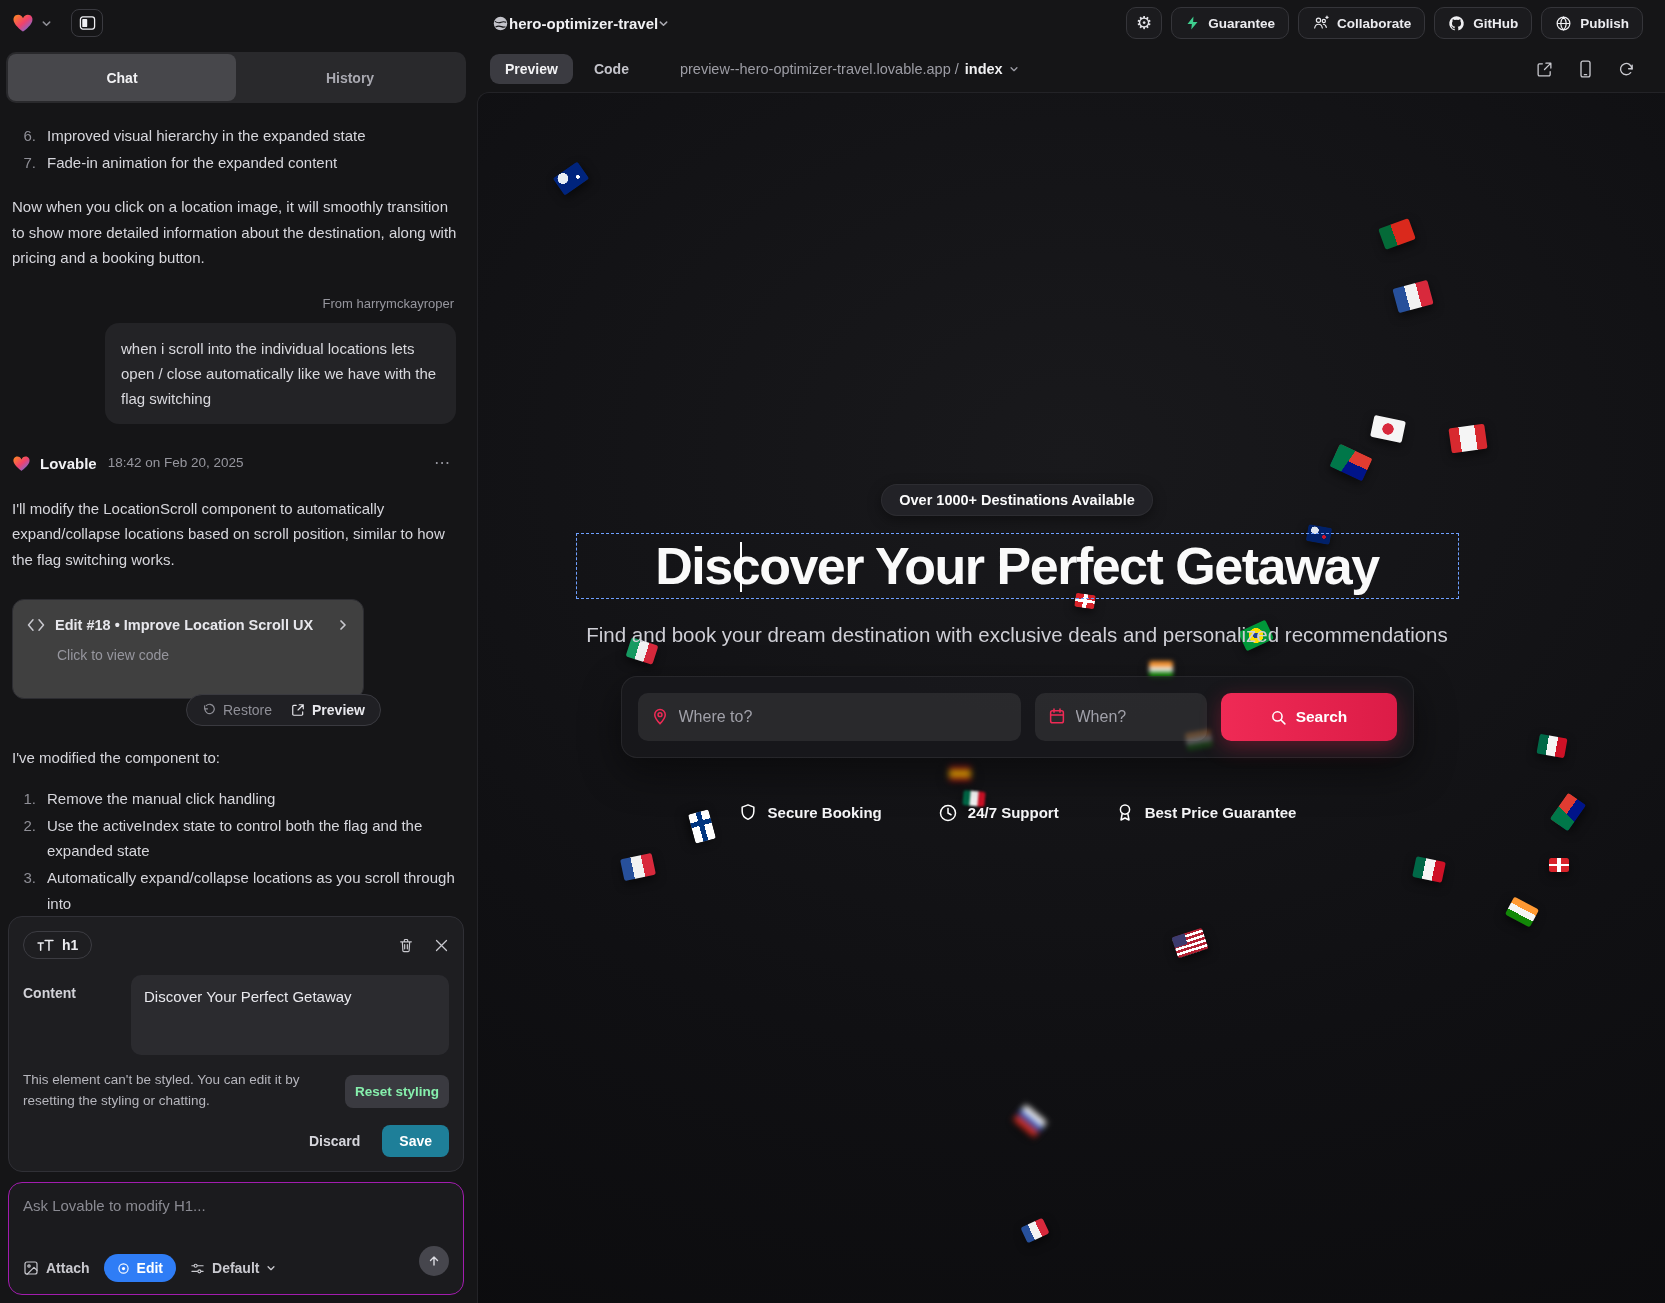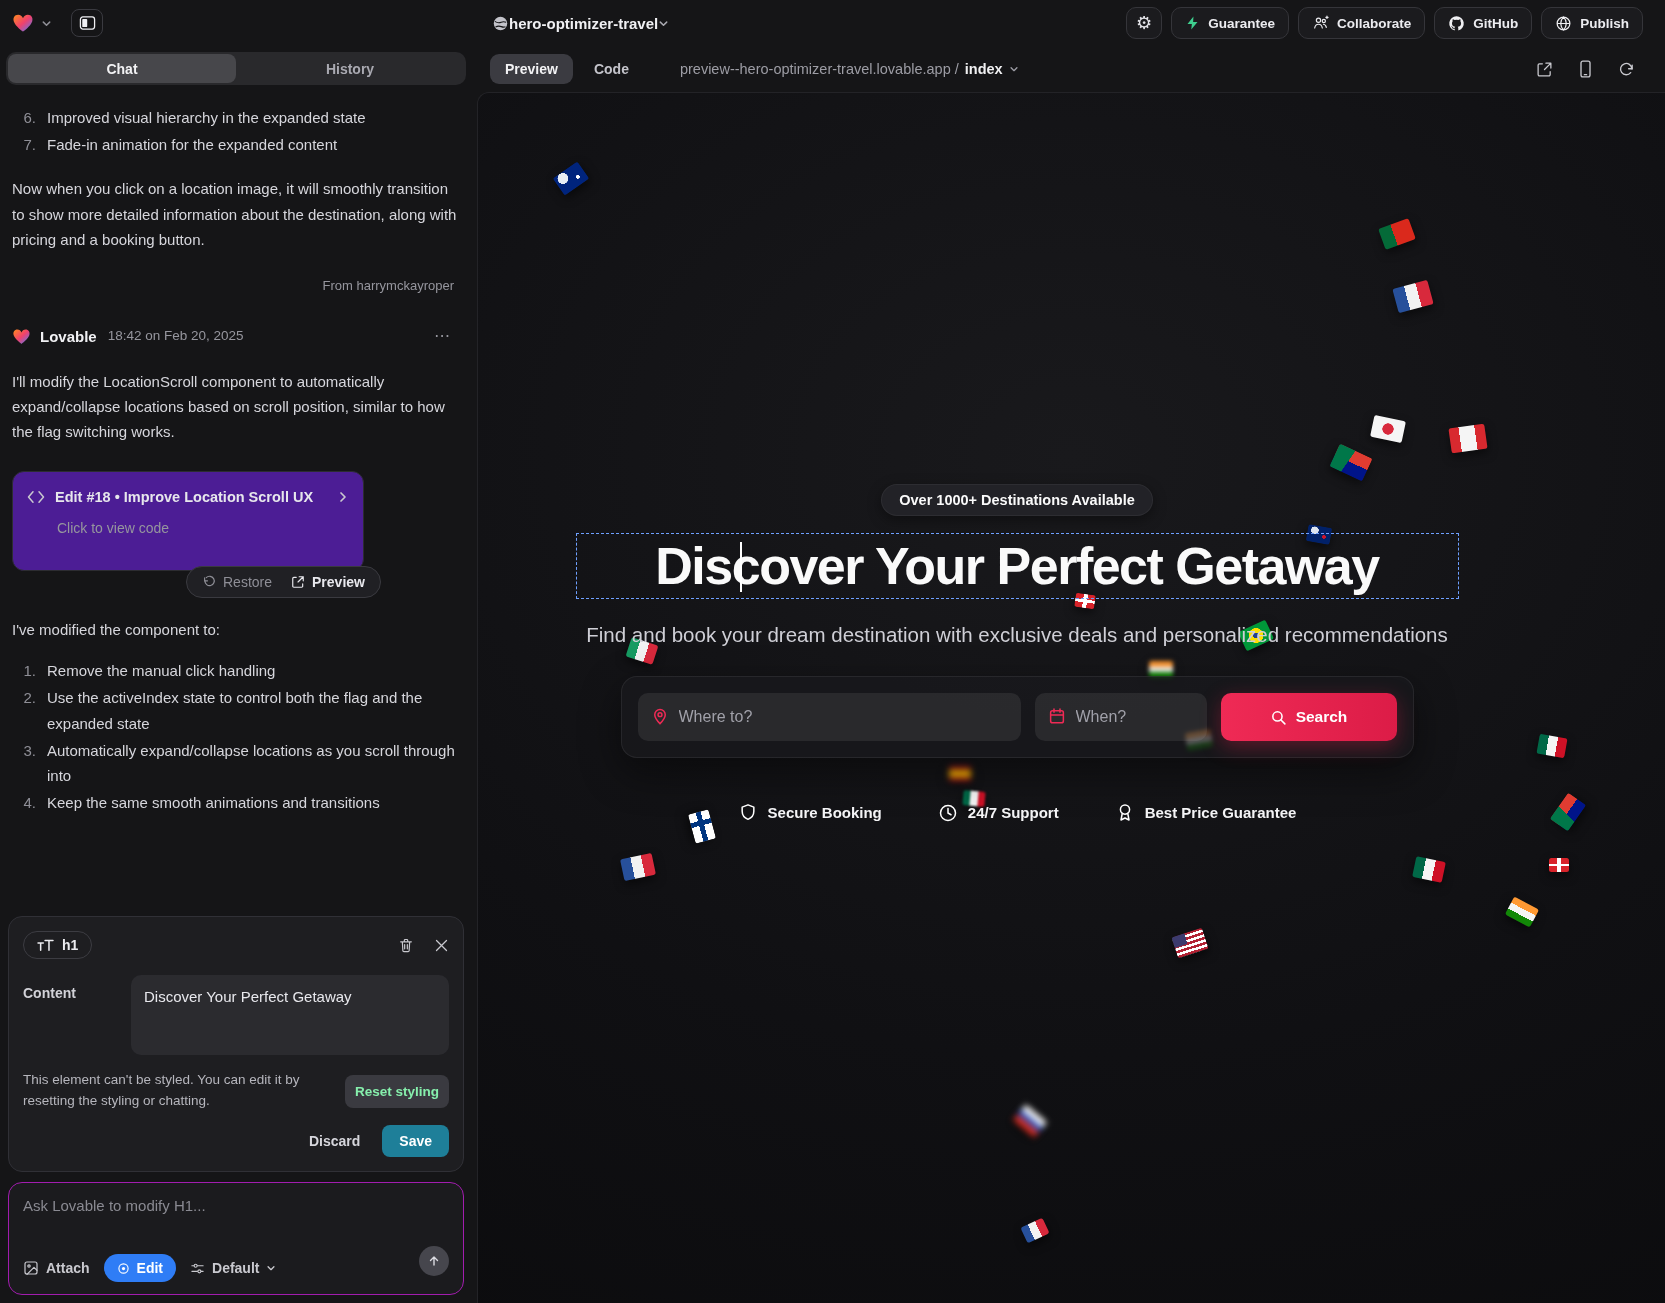--- a/index.html
+++ b/index.html
@@ -21,37 +21,37 @@
   .tb-right { position:absolute; right:22px; top:7px; display:flex; gap:9px; }
   .tb-btn { height:32px; border:1px solid #35353a; background:#1b1b1e; border-radius:10px; color:#ececf0; font-size:13.5px; font-weight:700; display:flex; align-items:center; gap:8px; padding:0 13px; cursor:pointer; font-family:inherit; }
   .tb-btn.icon-only { width:36px; padding:0; justify-content:center; }
   .gear-glyph { font-family:"DejaVu Sans", sans-serif; font-size:18px; color:#e3e3e8; line-height:1; }
 
   
   .shell { display:flex; height:1257px; background:#151517; }
 
   
   .sidebar { width:472px; display:flex; flex-direction:column; background:#151517; }
-  .seg { margin:6px 6px 0 6px; height:33px; background:#29292c; border-radius:10px; display:flex; padding:2px; }
+  .seg { margin:6px 6px 0 6px; height:51px; background:#29292c; border-radius:10px; display:flex; padding:2px; }
   .seg-item { flex:1; border-radius:8px; display:flex; align-items:center; justify-content:center; font-size:14px; font-weight:700; color:#a9a9b1; cursor:pointer; }
   .seg-item.active { background:#47474b; color:#f2f2f4; }
 
   .chat { flex:1; overflow:hidden; padding:20px 14px 0 12px; font-size:15px; line-height:1.68; color:#d6d6dc; }
   .num-list { list-style:none; }
   .num-list li { display:flex; gap:11px; margin-bottom:2px; }
   .num-list .num { color:#8f8f97; min-width:24px; text-align:right; flex:none; }
   .chat p.msg { margin-top:19px; }
   .from { margin-top:23px; text-align:right; font-size:13px; color:#96969e; padding-right:4px; }
   .bubble { margin:8px 2px 0 93px; background:#232326; border-radius:14px; padding:13px 16px; color:#d9d9de; }
   .ai-head { margin-top:26px; display:flex; align-items:center; gap:9px; }
   .ai-head .name { font-weight:700; color:#f0f0f3; font-size:15px; }
   .ai-head .time { color:#96969e; font-size:13.5px; margin-left:2px; }
   .ai-head .menu { margin-left:auto; color:#96969e; font-size:16px; letter-spacing:2px; cursor:pointer; padding:0 6px; }
 
-  .edit-card { margin-top:27px; width:352px; background:#4c1d95; border:1px solid #2c2c31; border-radius:12px; padding:13px 14px 30px 14px; cursor:pointer; }
+  .edit-card { margin-top:27px; width:352px; background:#404040; border:1px solid #2c2c31; border-radius:12px; padding:13px 14px 30px 14px; cursor:pointer; }
   .edit-card .row1 { display:flex; align-items:center; gap:10px; }
   .edit-card .title { font-size:14.5px; font-weight:600; color:#e7e7ec; }
   .edit-card .row1 .chev { margin-left:auto; }
   .edit-card .sub { margin-top:7px; padding-left:30px; font-size:14px; color:#96969e; }
   .rp-pill { position:relative; z-index:2; margin:-17px 0 0 174px; display:inline-flex; align-items:center; gap:19px; background:#202024; border:1px solid #3a3a40; border-radius:999px; padding:7px 15px; }
   .rp-item { display:flex; align-items:center; gap:7px; font-size:14px; cursor:pointer; background:none; border:none; font-family:inherit; }
   .rp-item.muted { color:#8f8f97; }
   .rp-item.lit { color:#e8e8ed; font-weight:600; }
 
   
@@ -225,20 +225,21 @@
 
           <li>
             <span class="num">7.</span>
             <span class="txt">Fade-in animation for the expanded content</span>
           </li>
         </ol>
 
       <p class="msg">Now when you click on a location image, it will smoothly transition to show more detailed information about the destination, along with pricing and a booking button.</p>
 
       <div class="from">From harrymckayroper</div>
+      <div class="bubble">when i scroll into the individual locations lets open / close automatically like we have with the flag switching</div>
 
       <div class="ai-head">
         <span>
           <svg width="19" height="17" viewBox="0 0 24 22">
               <path d="M12 20.5S3.6 14.8 1.9 9.4C.6 5.2 3 2 6.6 2 9.2 2 11.1 3.6 12 5.7 12.9 3.6 14.8 2 17.4 2 21 2 23.4 5.2 22.1 9.4 20.4 14.8 12 20.5 12 20.5z" fill="url(#hgrad)"></path>
             </svg>
         </span>
         <span class="name">Lovable</span>
         <span class="time">18:42 on Feb 20, 2025</span>
         <span class="menu">⋯</span>

